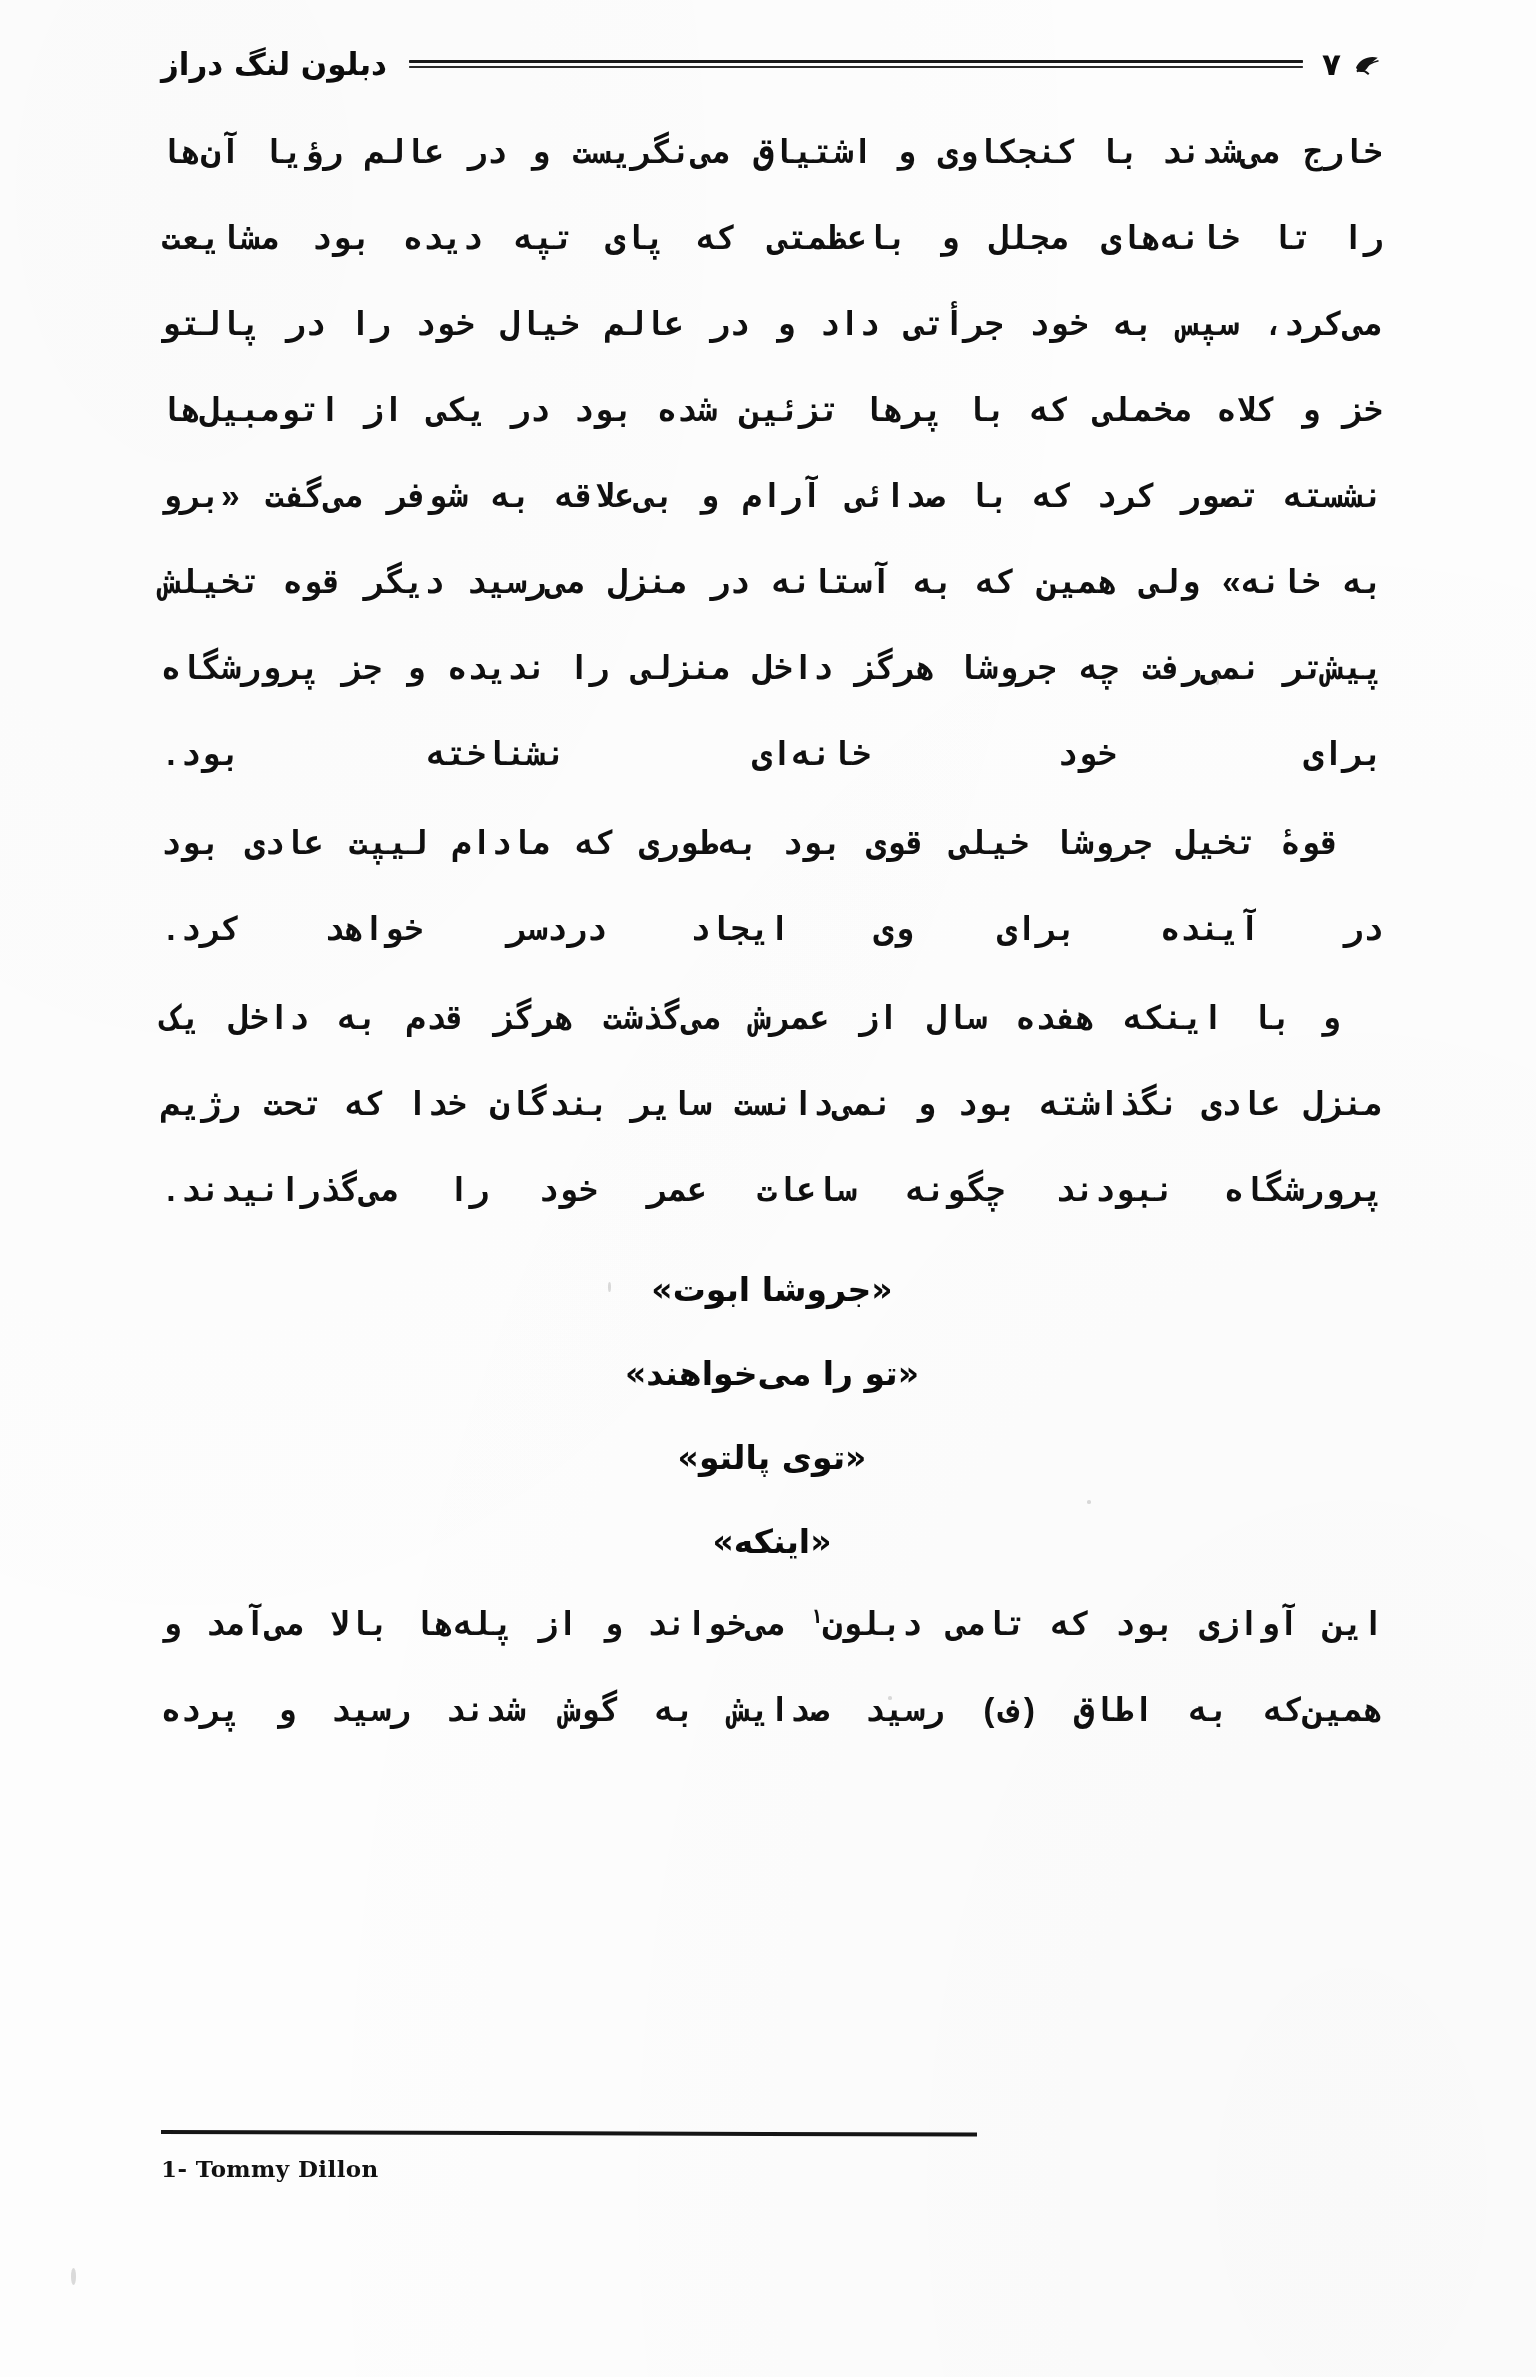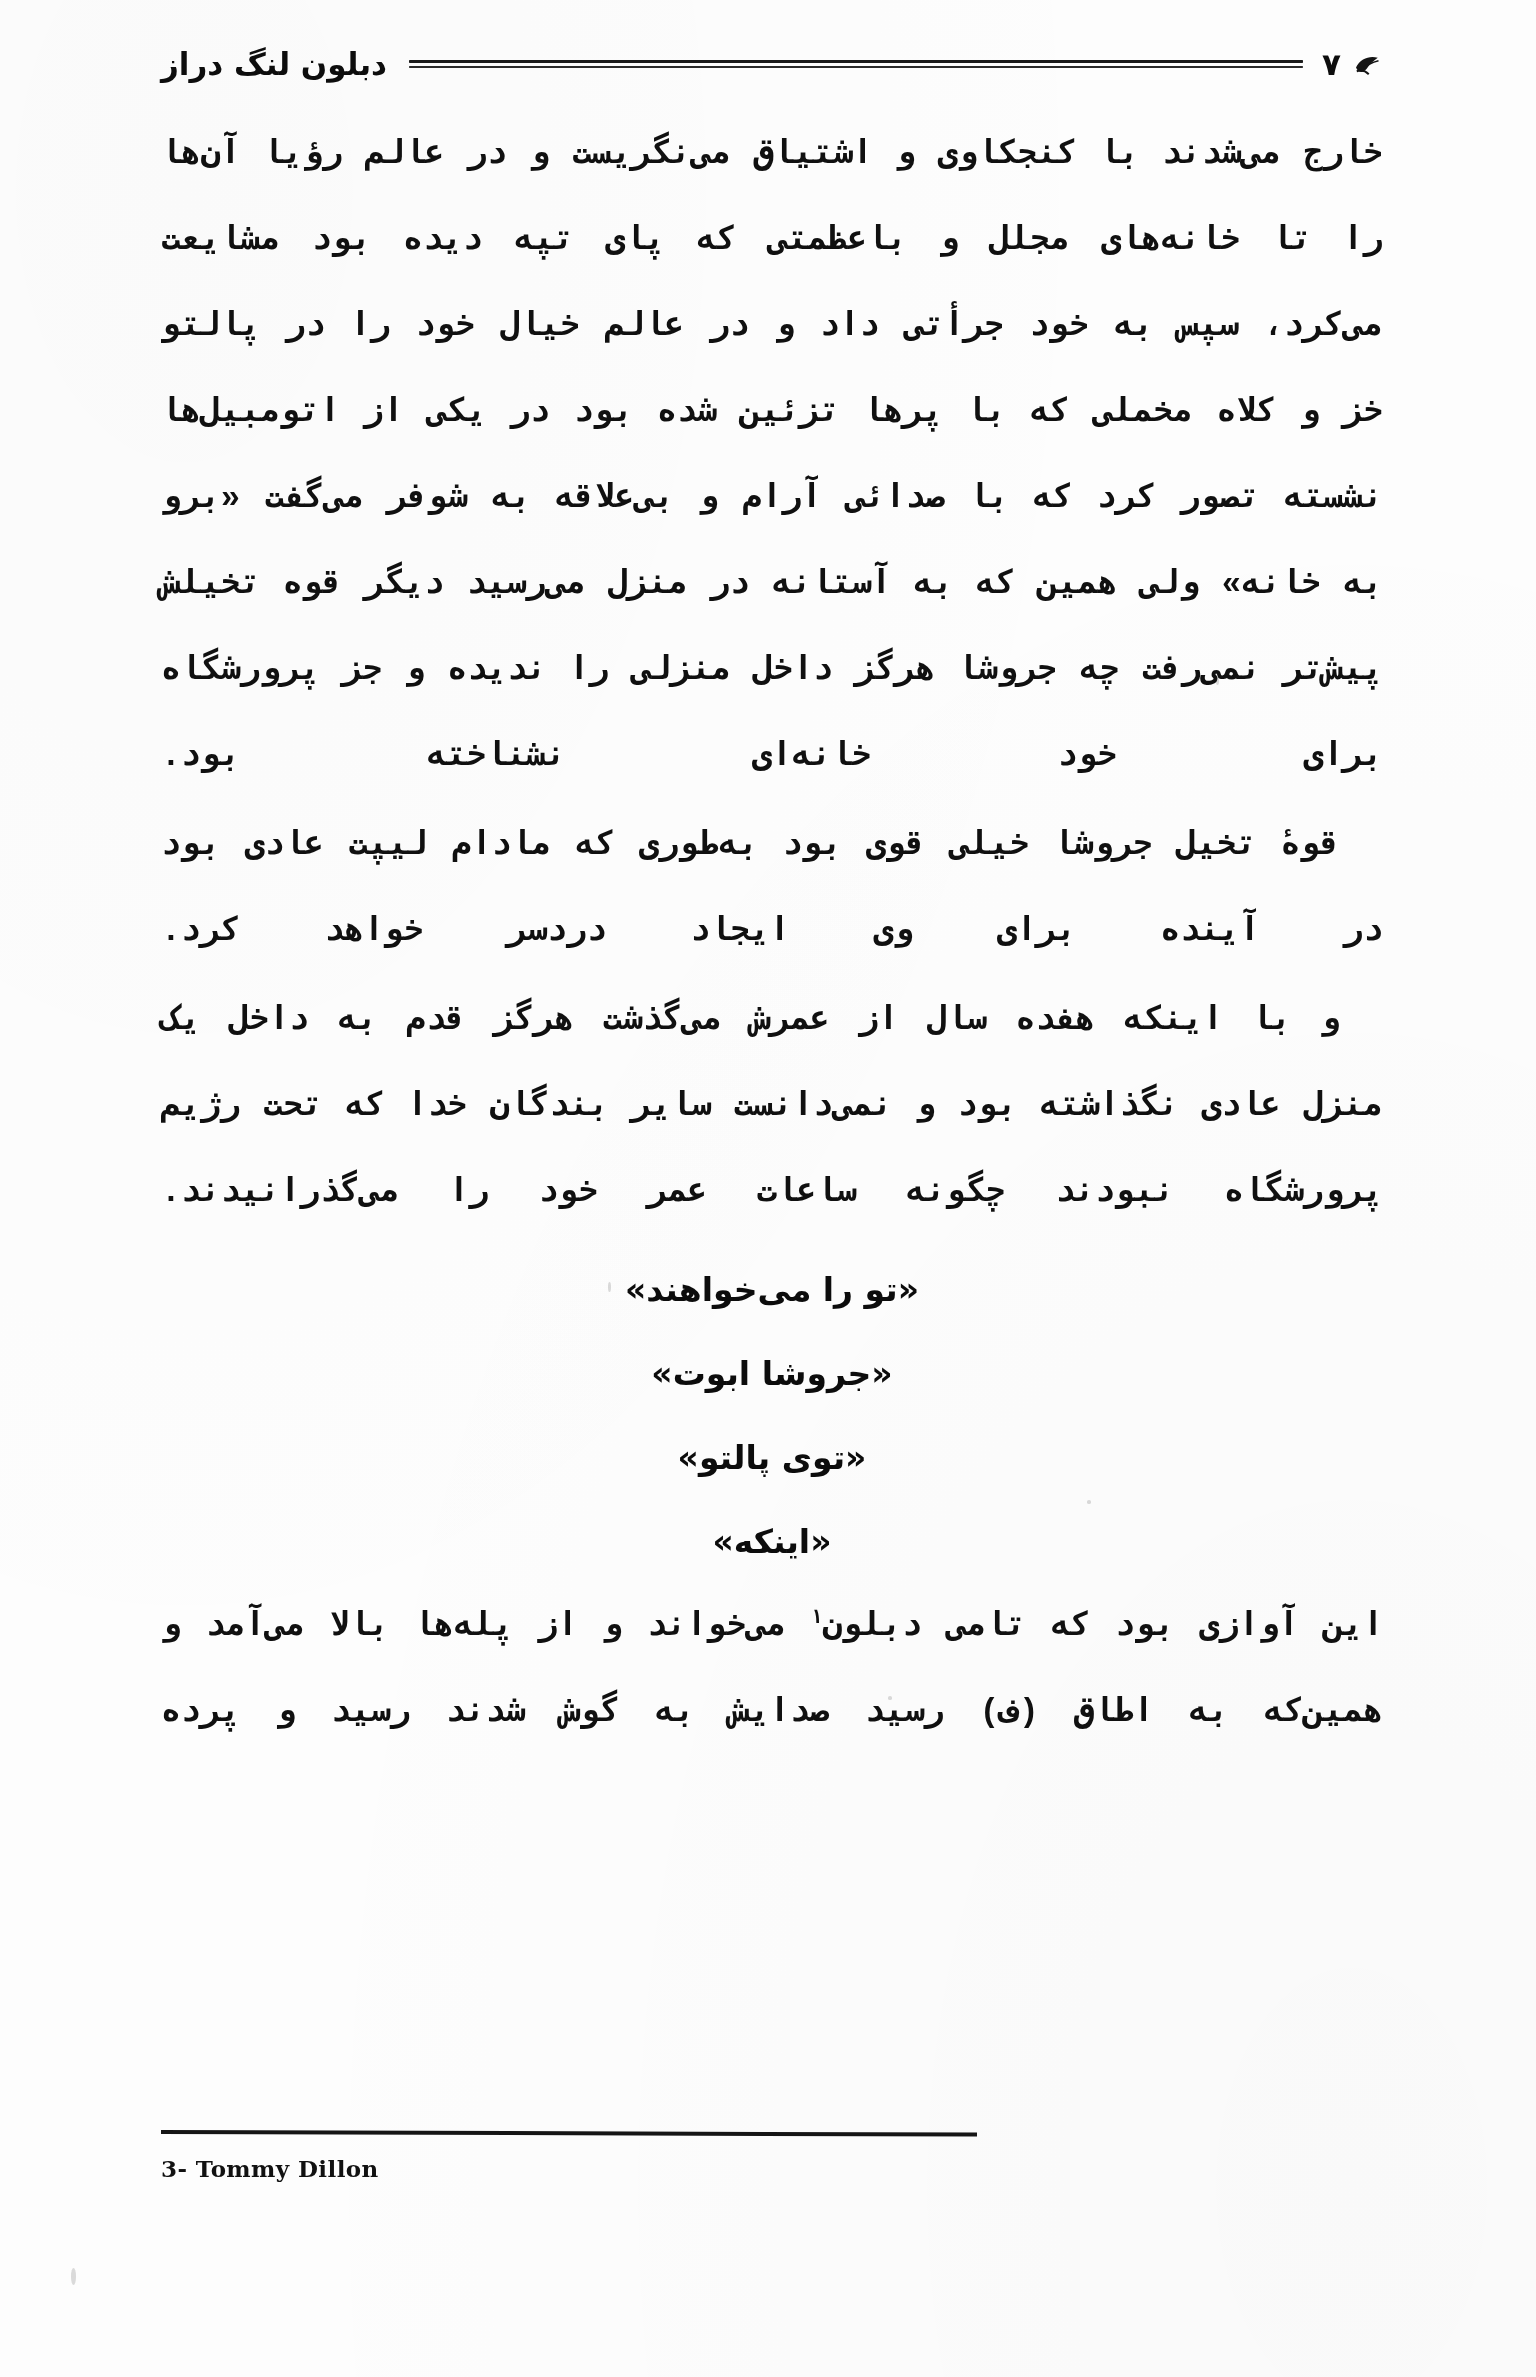--- a/index.html
+++ b/index.html
@@ -195,33 +195,33 @@
 
   <div class="textblock">
 
     <p class="para flush-last">خارج می‌شدند با کنجکاوی و اشتیاق می‌نگریست و در عالم رؤیا آن‌ها را تا خانه‌های مجلل و باعظمتی که پای تپه دیده بود مشایعت می‌کرد، سپس به خود جرأتی داد و در عالم خیال خود را در پالتو خز و کلاه مخملی که با پرها تزئین شده بود در یکی از اتومبیل‌ها نشسته تصور کرد که با صدائی آرام و بی‌علاقه به شوفر می‌گفت «برو به خانه» ولی همین که به آستانه در منزل می‌رسید دیگر قوه تخیلش پیش‌تر نمی‌رفت چه جروشا هرگز داخل منزلی را ندیده و جز پرورشگاه برای خود خانه‌ای نشناخته بود.</p>
 
     <p class="para indent flush-last">قوهٔ تخیل جروشا خیلی قوی بود به‌طوری که مادام لیپت عادی بود در آینده برای وی ایجاد دردسر خواهد کرد.</p>
 
     <p class="para indent flush-last">و با اینکه هفده سال از عمرش می‌گذشت هرگز قدم به داخل یک منزل عادی نگذاشته بود و نمی‌دانست سایر بندگان خدا که تحت رژیم پرورشگاه نبودند چگونه ساعات عمر خود را می‌گذرانیدند.</p>
 
     <div class="speech-block">
+      <p class="speech">«جروشا ابوت»</p>
       <p class="speech">«تو را می‌خواهند»</p>
-      <p class="speech">«جروشا ابوت»</p>
       <p class="speech">«توی پالتو»</p>
       <p class="speech">«اینکه»</p>
     </div>
 
     <p class="para flush-last"><span>این آوازی بود که تامی دبلون</span><span class="fn-marker">۱</span><span> می‌خواند و از پله‌ها بالا می‌آمد و همین‌که به اطاق (ف) رسید صدایش به گوش شدند رسید و پرده</span></p>
 
   </div>
 
   <div class="footnote-area">
     <div class="footnote-rule"></div>
-    <div class="footnote-text">3- Tommy Dillon</div>
+    <div class="footnote-text">1- Tommy Dillon</div>
   </div>
 
   <div class="speck" style="left:71px;  top:2268px; width:5.2px;  height:16.5px;"></div>
   <div class="speck" style="left:1087px; top:1500px; width:3.7px;  height:3.7px;"></div>
   <div class="speck" style="left:608px;  top:1282px; width:3px;  height:9.7px;"></div>
   <div class="speck" style="left:1216px; top:677px;  width:3px;  height:7.5px;"></div>
   <div class="speck" style="left:888px; top:1696px; width:3.7px;  height:3.7px;"></div>
 
 </div>
 

